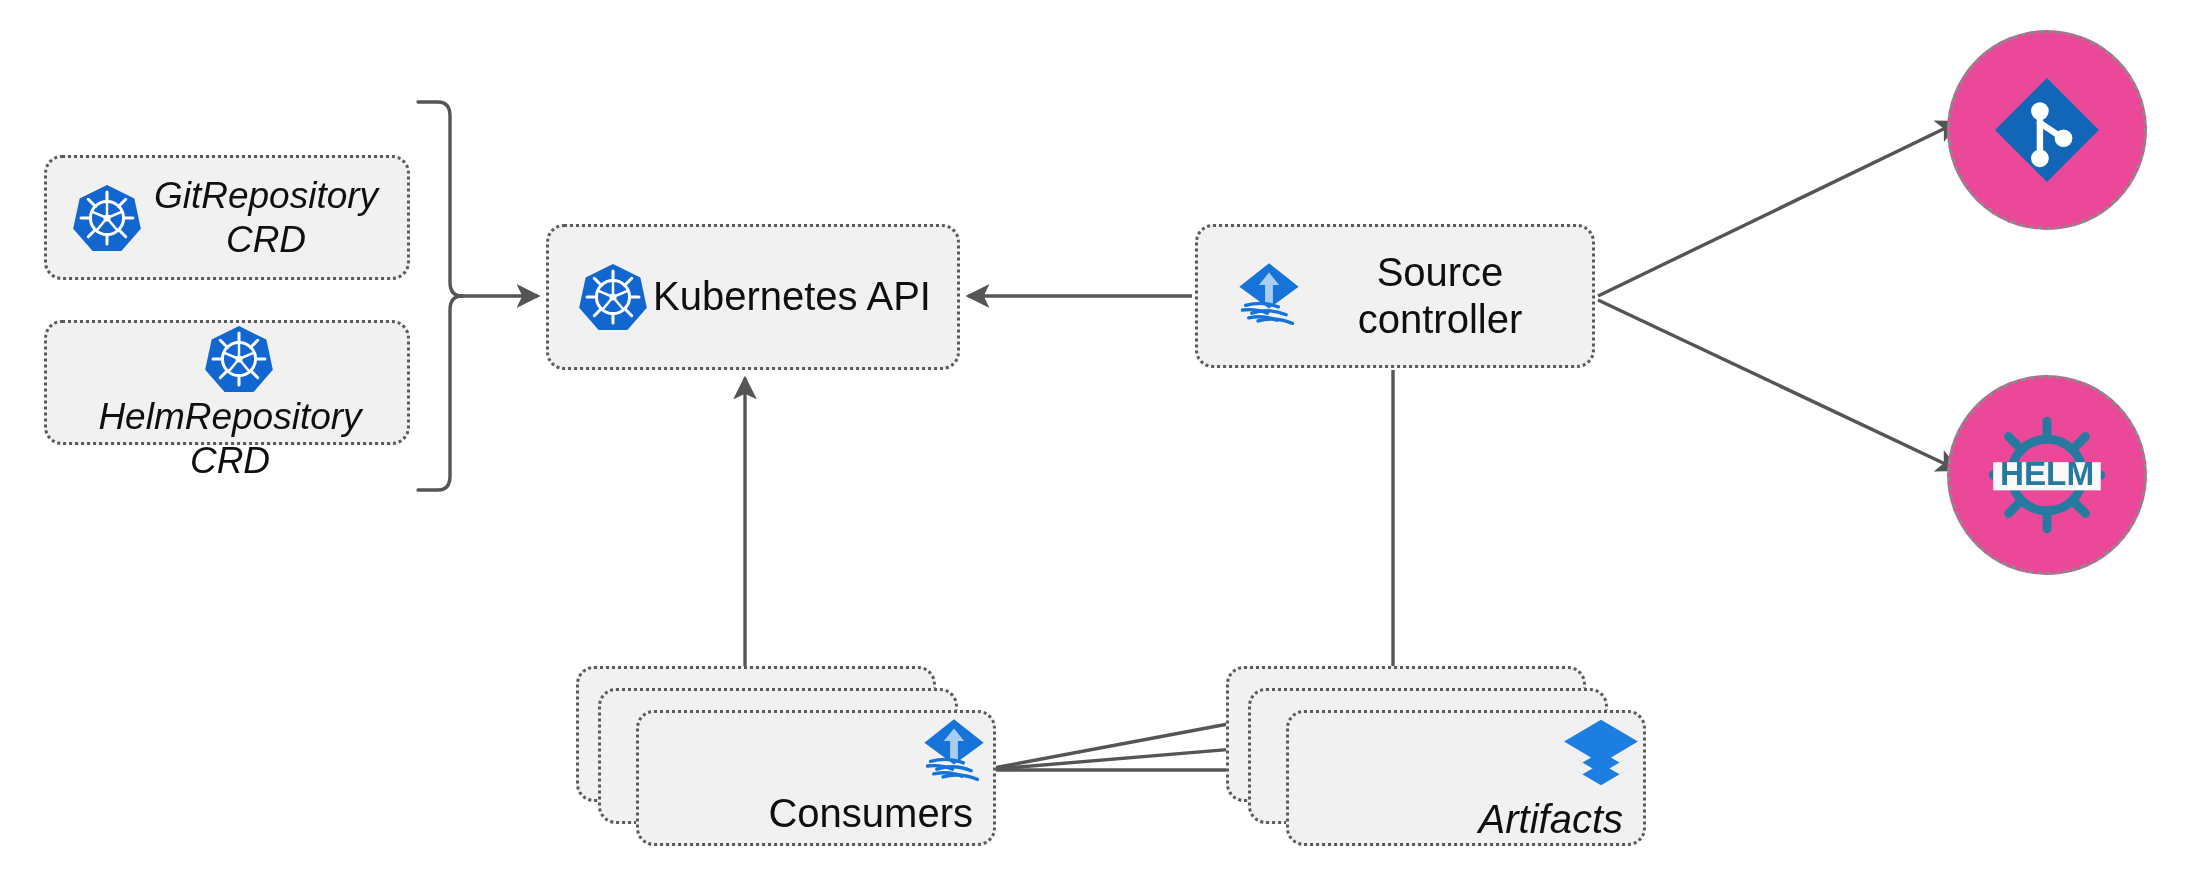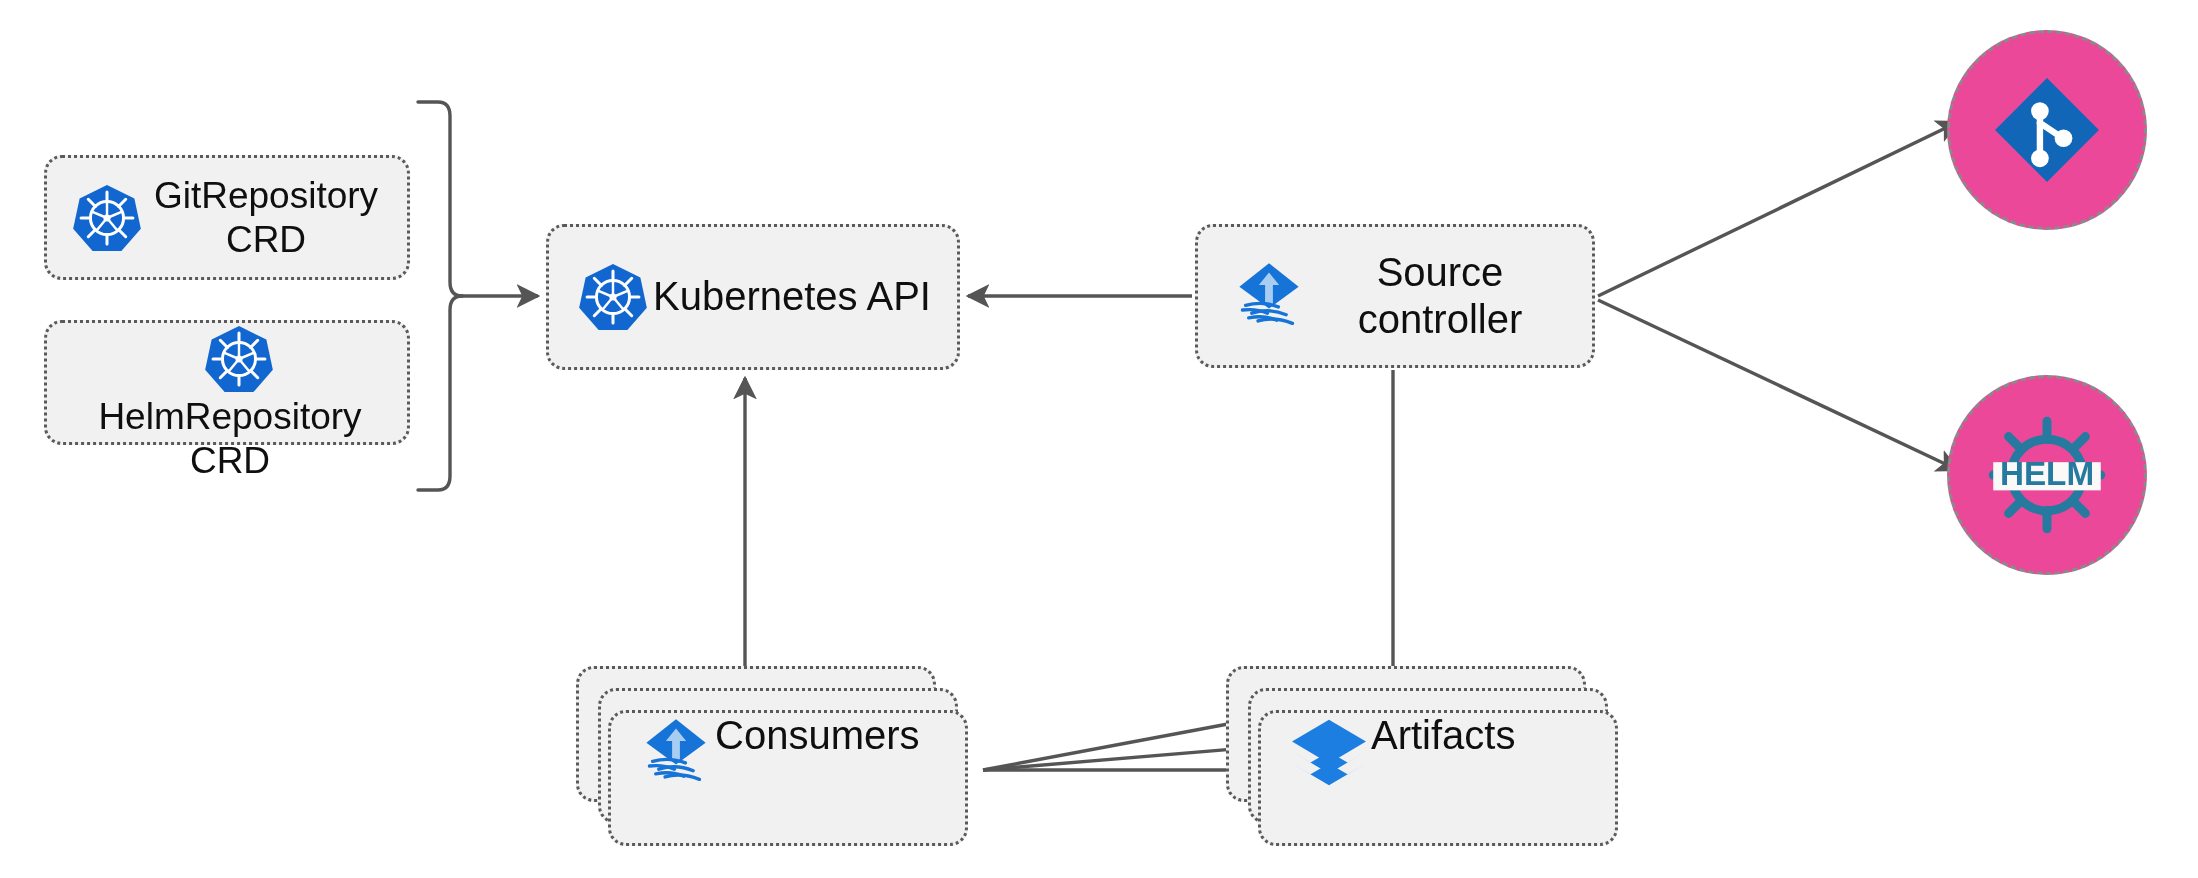--- a/index.html
+++ b/index.html
@@ -8,43 +8,43 @@
   #canvas{position:relative;width:2198px;height:878px;}
   svg.edges{position:absolute;left:0;top:0;width:2198px;height:878px;pointer-events:none;}
 
   .node{position:absolute;box-sizing:border-box;background:#f1f1f1;
         border:3px dotted #5a5a5a;border-radius:18px;display:flex;
         align-items:center;}
   .node .label{color:#0f0f0f;line-height:1.18;text-align:center;}
 
   
   .crd{width:366px;height:125px;padding-left:24px;}
-  .crd .label{font-size:37px;flex:1;margin-right:18px;}
+  .crd .label{font-size:37px;flex:1;margin-right:18px;font-style:italic;}
   #crd-git{left:44px;top:155px;}
   #crd-helm{left:44px;top:320px;flex-direction:column;}
 
   
   #k8s-api{left:546px;top:224px;width:414px;height:146px;padding-left:28px;}
   #k8s-api .label{font-size:40px;flex:1;margin-right:22px;}
 
   
   #source-controller{left:1195px;top:224px;width:400px;height:144px;padding-left:32px;}
   #source-controller .label{font-size:40px;flex:1;margin-right:20px;}
 
   
   .stack{position:absolute;width:404px;height:180px;}
   .stack .layer{position:absolute;box-sizing:border-box;background:#f1f1f1;
                 border:3px dotted #5a5a5a;border-radius:18px;
                 width:360px;height:136px;}
   .stack .l1{left:0;top:0;}
   .stack .l2{left:22px;top:22px;}
-  .stack .l3{left:32px;top:44px;display:flex;align-items:flex-start;padding-left:26px;}
+  .stack .l3{left:60px;top:44px;display:flex;align-items:flex-end;padding-left:26px;flex-direction:column;}
   .stack .l3 .label{font-size:40px;flex:1;margin-right:20px;color:#0f0f0f;}
   #consumers{left:576px;top:666px;}
-  #artifacts{left:1226px;top:666px;}
+  #artifacts{left:1226px;top:666px;font-style:italic;}
 
   
   .circle-node{position:absolute;box-sizing:border-box;border-radius:50%;
                background:#ec4899;border:3px dashed #8a8a8a;
                display:flex;align-items:center;justify-content:center;}
   #git-circle{left:1947px;top:30px;width:200px;height:200px;}
   #helm-circle{left:1947px;top:375px;width:200px;height:200px;}
 
   .icon{flex:none;display:block;}
   .k8s-icon{width:72px;height:72px;}

